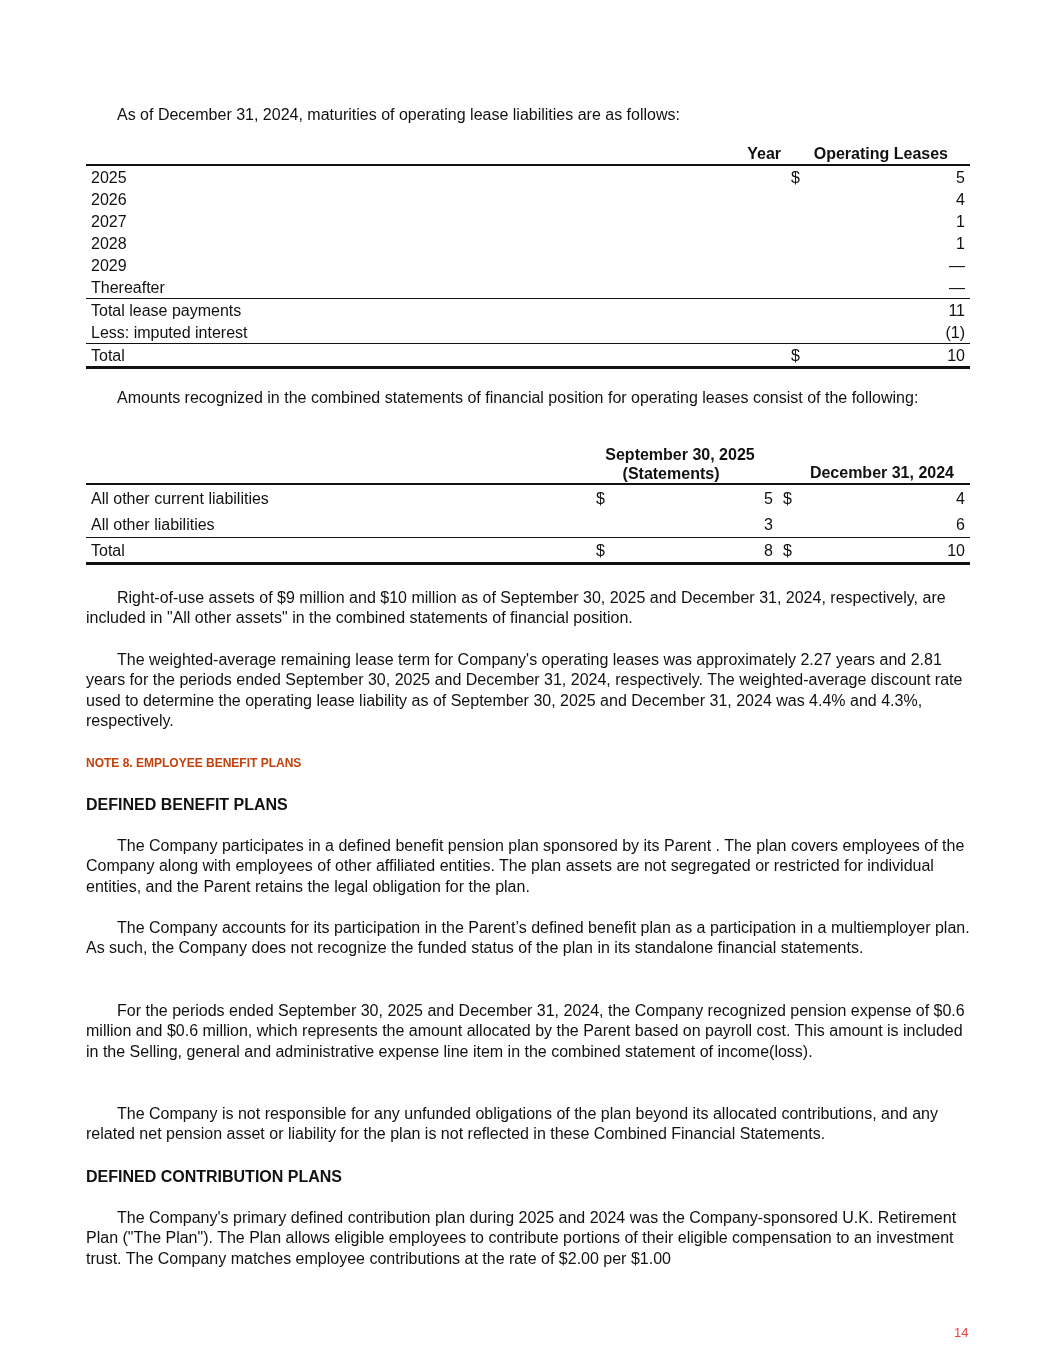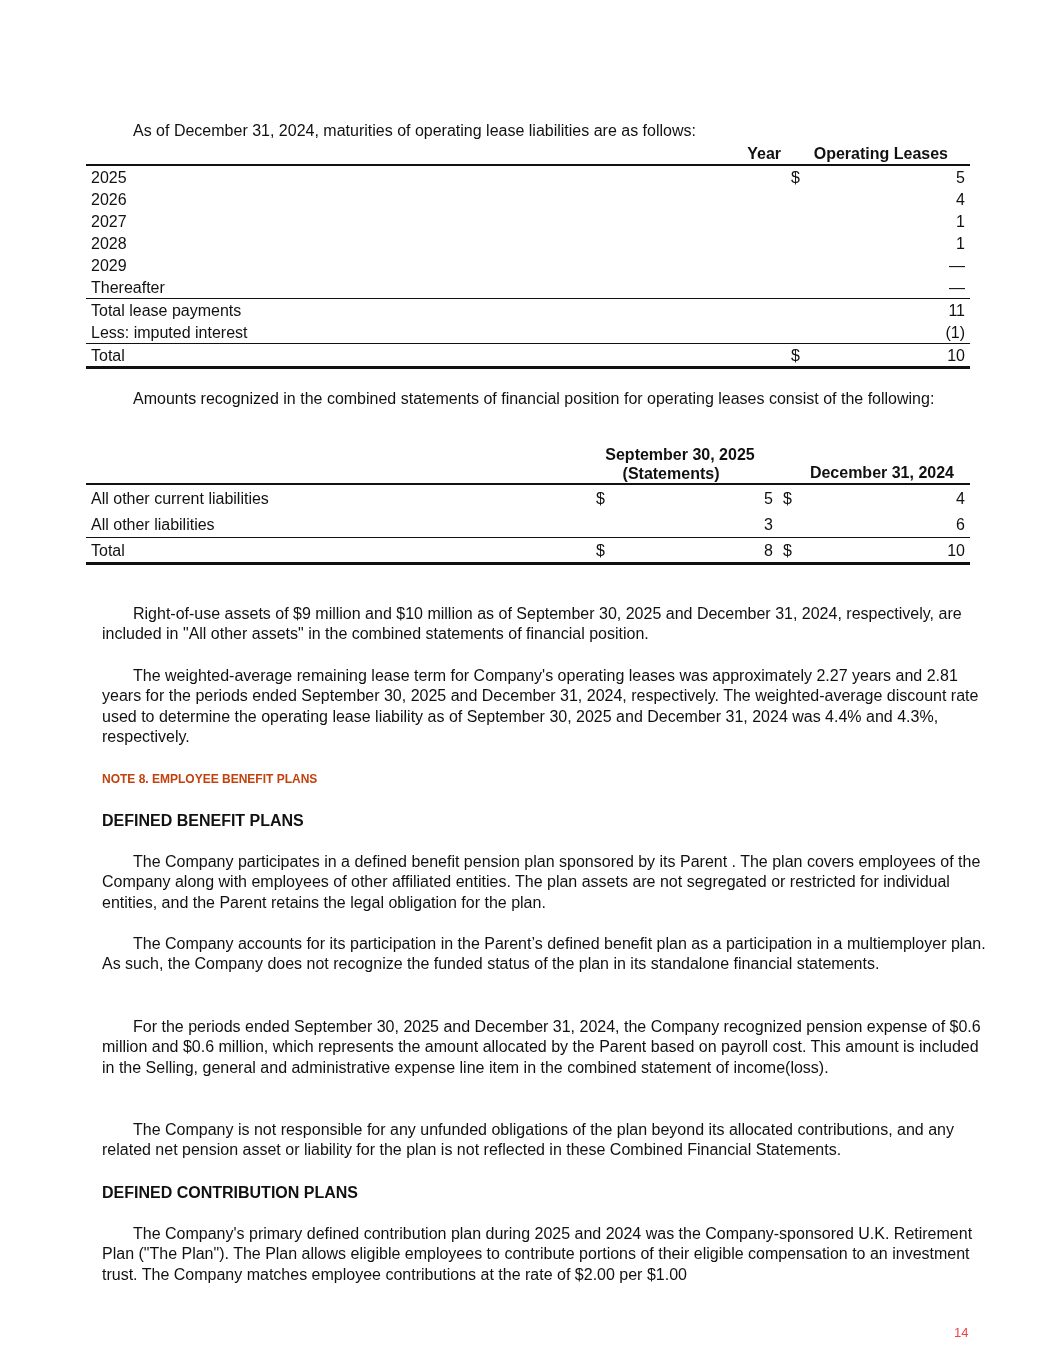--- a/index.html
+++ b/index.html
@@ -1,18 +1,18 @@
 <!DOCTYPE html>
 <html><head>
 <meta charset="utf-8">
 <style>
   html, body { margin:0; padding:0; background:#ffffff; }
   body { width:1055px; height:1365px; position:relative; font-family:"Liberation Sans", sans-serif; color:#111; font-size:16px; }
   .page { position:absolute; left:86px; top:0; width:884px; }
-  p { margin:16px; line-height:20.4px; }
+  p { margin:0; line-height:20.4px; }
   .indent { text-indent:31px; }
   .tbl { width:884px; border-collapse:collapse; }
   .tbl td, .tbl th { padding:0 5px; font-size:16px; line-height:21px; height:22px; }
   .tbl th { font-weight:bold; }
   .b-top2 td { border-top:2px solid #111; }
   .b-top1 td { border-top:1.5px solid #111; }
   .b-bot3 td { border-bottom:3.5px solid #111; }
   .num { text-align:right; }
   .dollar { text-align:left; }
   .teal { color:#c2410c; font-weight:bold; font-size:12px; }
@@ -78,21 +78,21 @@
       <td class="num">(1)</td>
     </tr>
     <tr class="b-top1 b-bot3">
       <td>Total</td>
       <td class="dollar">$</td>
       <td class="num">10</td>
     </tr>
   </tbody>
     </table>
 
-  <p class="indent" style="position:absolute; top:373px; width:884px;">Amounts recognized in the combined statements of financial position for operating leases consist of the following:</p>
+  <p class="indent" style="position:absolute; top:388px; width:884px;">Amounts recognized in the combined statements of financial position for operating leases consist of the following:</p>
 
   <table class="tbl" style="position:absolute; top:445px;">
     <colgroup>
         <col style="width:505px">
         <col style="width:30px">
         <col style="width:157px">
         <col style="width:30px">
         <col style="width:162px">
       </colgroup>
     <tbody>

